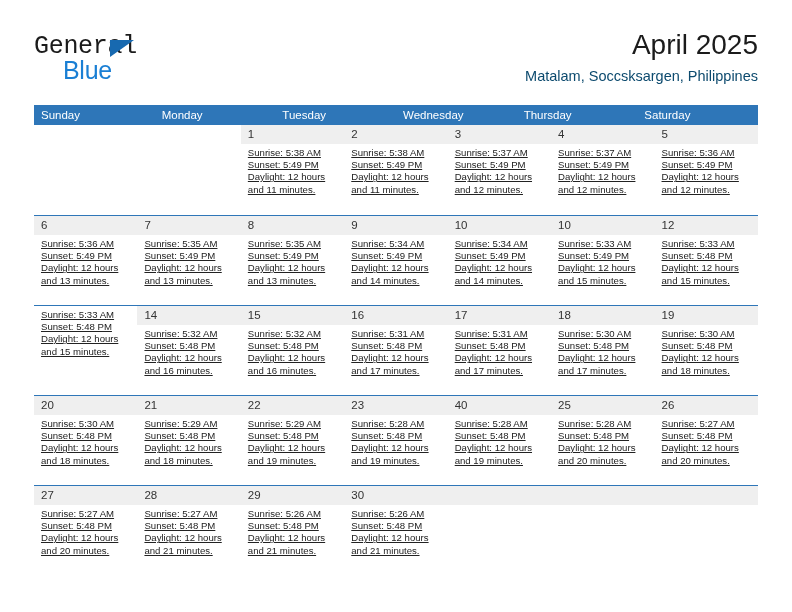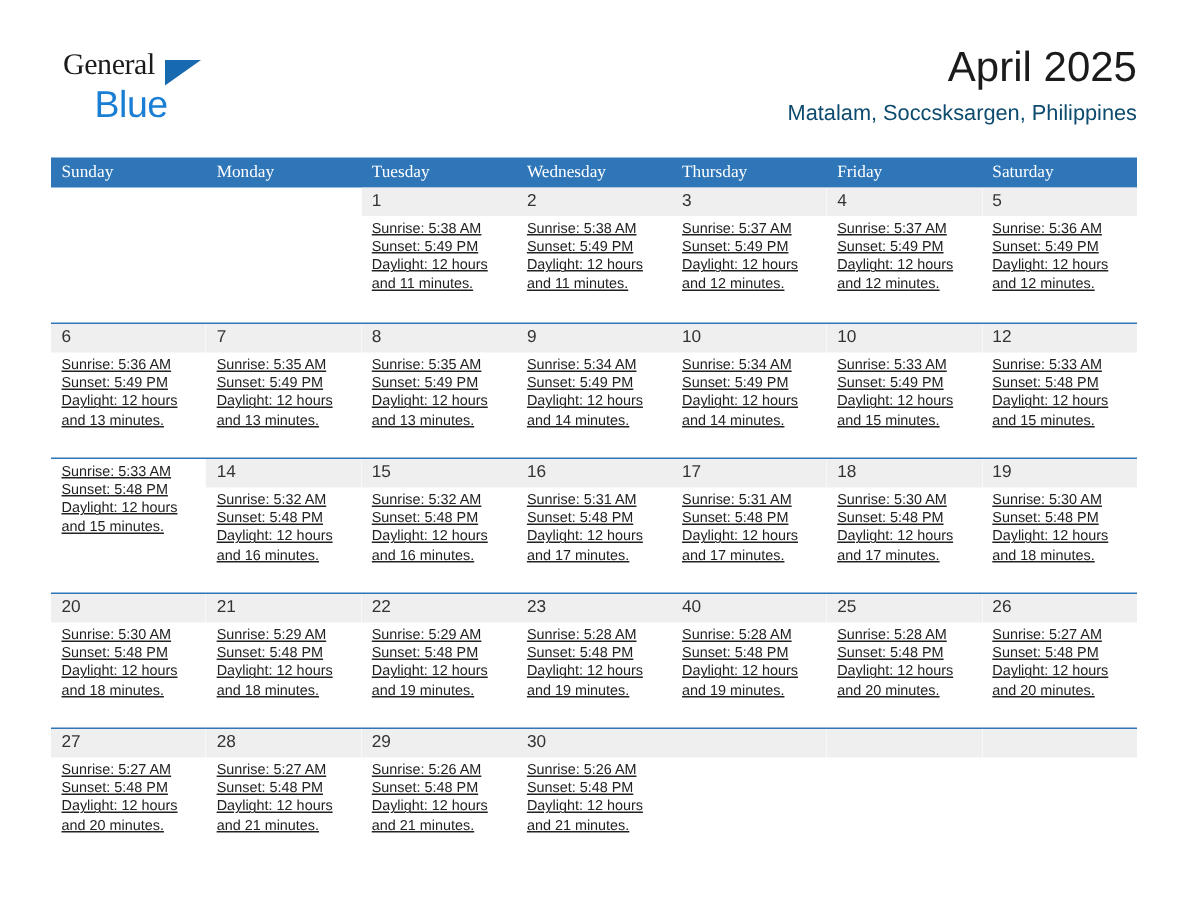--- a/index.html
+++ b/index.html
@@ -33,25 +33,24 @@
     position: absolute;
     left: 0;
     top: 4px;
     width: 230px;
     height: 56px;
   }
   .logo-general {
     position: absolute;
     left: 0;
     top: 0;
-    font-size: 20px;
+    font-size: 25px;
     letter-spacing: -0.3px;
     color: #1b1b1b;
-    font-family: Liberation Serif, serif;
-    margin-left: 8px;
+    font-family: Liberation Mono, monospace;
   }
   .logo-tri {
     position: absolute;
     left: 76px;
     top: 8px;
     width: 0;
     height: 0;
     border-left: 24px solid #1769b0;
     border-bottom: 17px solid transparent;
   }
@@ -90,21 +89,20 @@
   .calendar {
     position: absolute;
     left: 34px;
     top: 105px;
     width: 724px;
   }
   .weekdays {
     display: flex;
     background: #2e76b8;
     height: 20px;
-    font-family: Liberation Serif, serif;
   }
   .weekday {
     flex: 1 1 0;
     color: #ffffff;
     font-size: 11.5px;
     line-height: 20px;
     padding-left: 7px;
     box-sizing: border-box;
     white-space: nowrap;
   }
@@ -172,21 +170,20 @@
 
   </div>
 
   <div class="calendar">
     <div class="weekdays">
       <div class="weekday">Sunday</div>
       <div class="weekday">Monday</div>
       <div class="weekday">Tuesday</div>
       <div class="weekday">Wednesday</div>
       <div class="weekday">Thursday</div>
-      <div class="weekday">Friday</div>
       <div class="weekday">Saturday</div>
     </div>
 
     <div id="weeks-container">
         <div class="week">
           <div class="day blank">
             <div class="day-num-band"></div>
           </div>
           <div class="day blank">
             <div class="day-num-band"></div>

